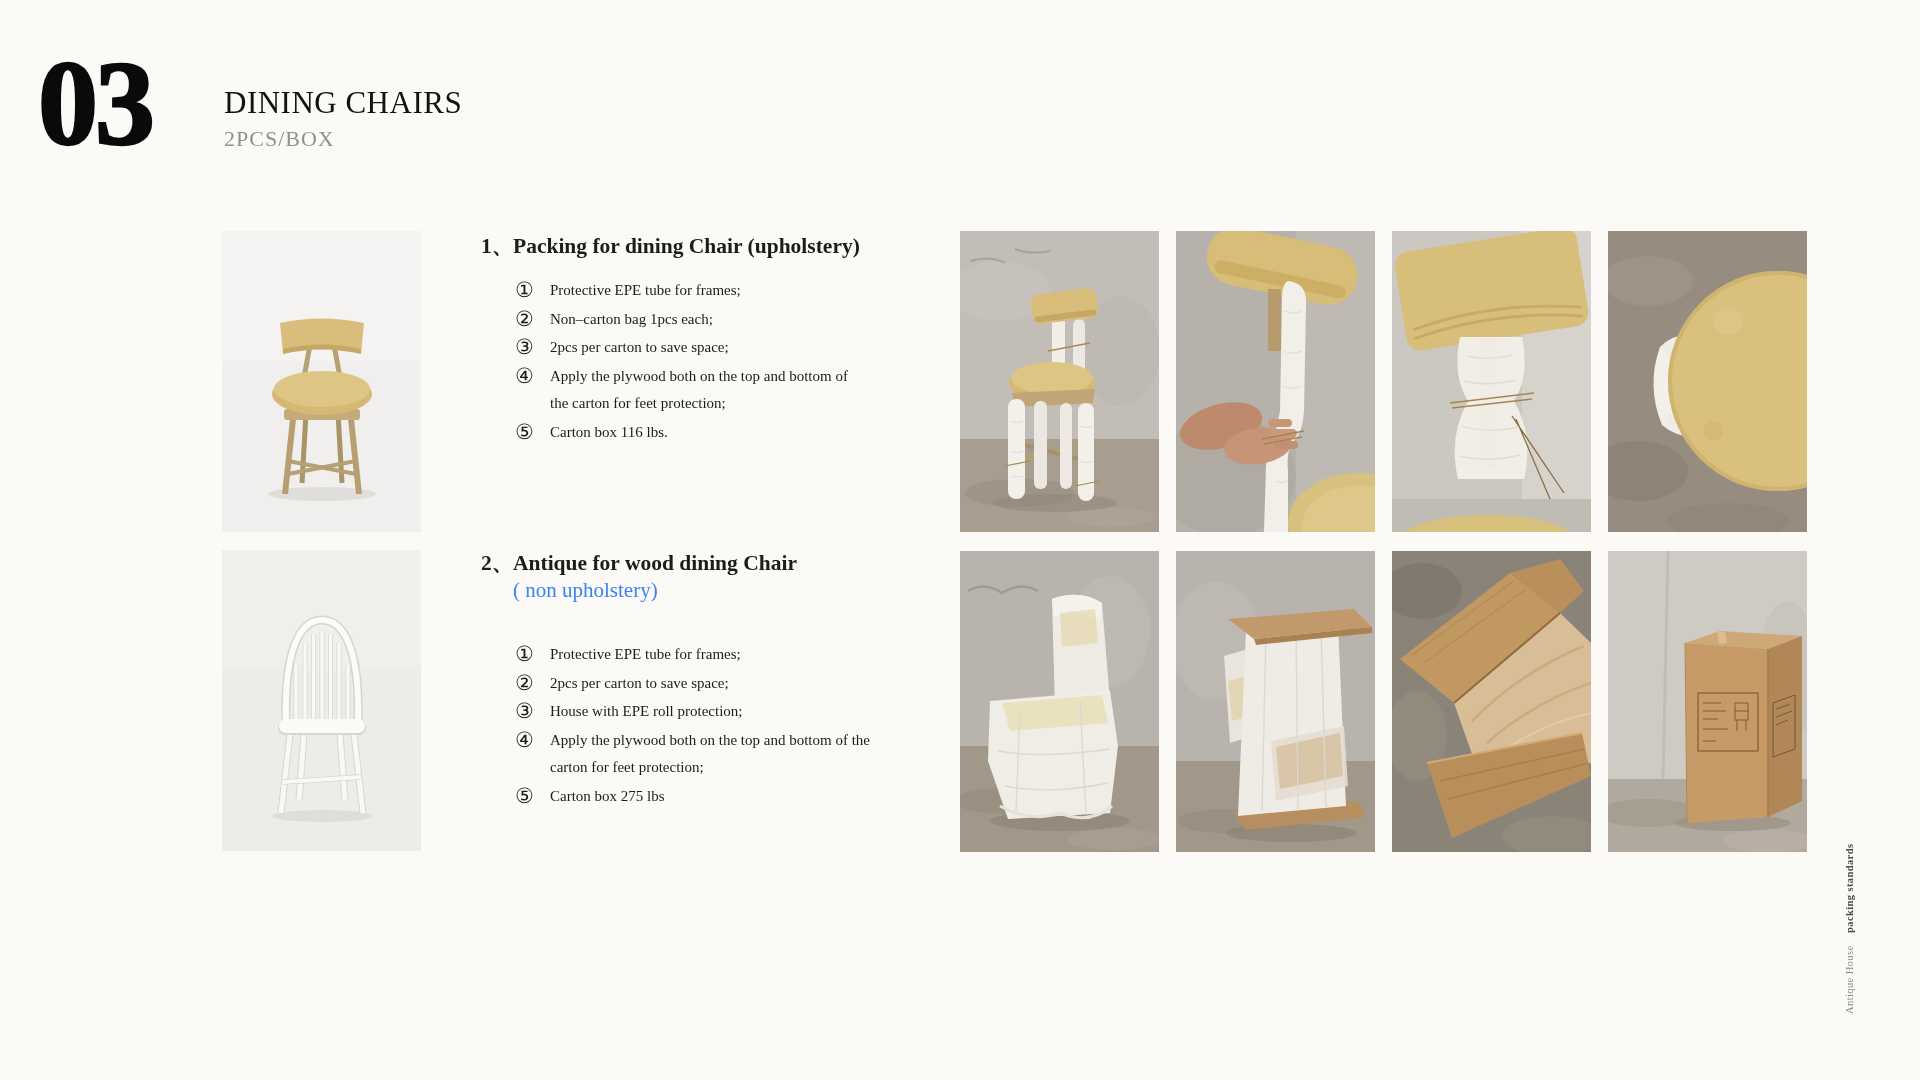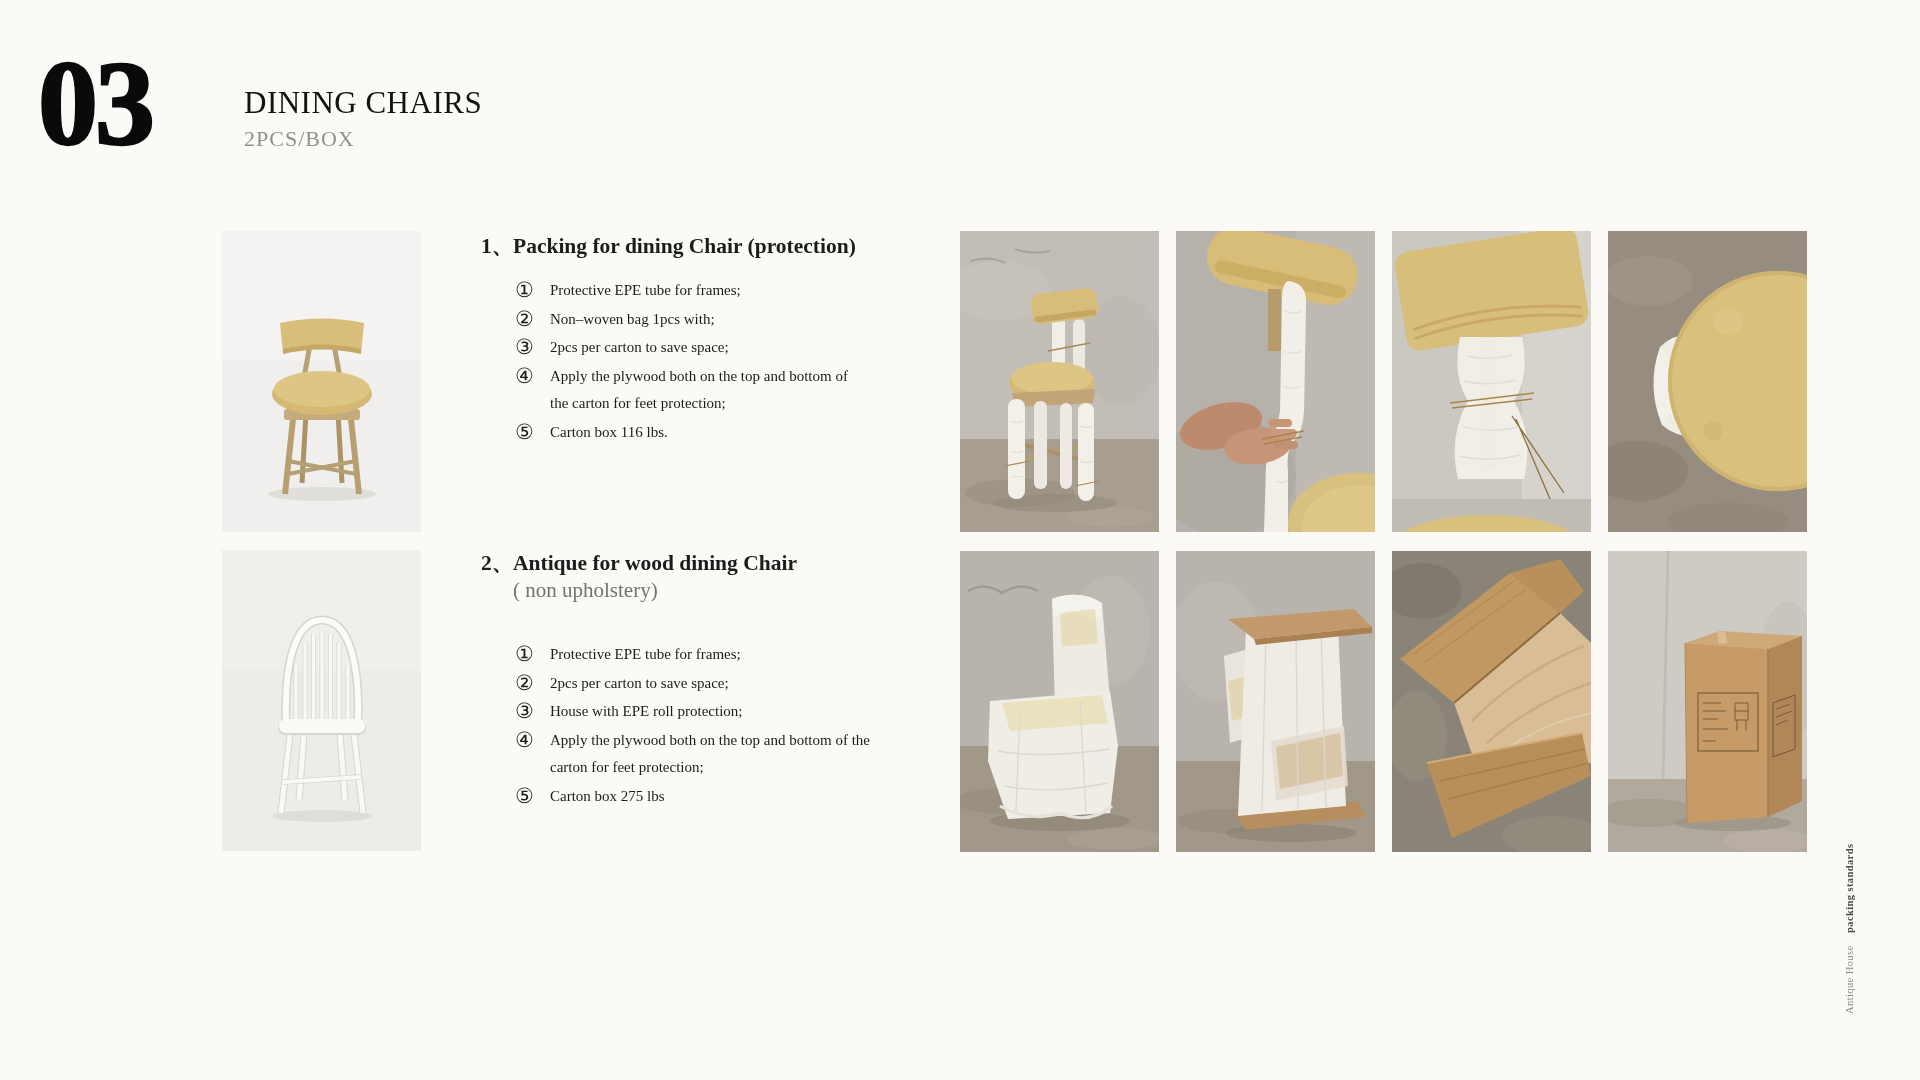--- a/index.html
+++ b/index.html
@@ -1,36 +1,36 @@
 <!DOCTYPE html>
 <html><head>
 <meta charset="utf-8">
 <style>
   html,body{margin:0;padding:0;background:#fbfaf7;}
   #slide{position:relative;width:1920px;height:1080px;background:#fbfaf7;overflow:hidden;
          font-family:Liberation Serif, serif;color:#1c1c1c;}
   
   .num03{position:absolute;left:38px;top:44px;font-size:120px;line-height:1;font-weight:bold;
          letter-spacing:-3px;color:#0a0a0a;-webkit-text-stroke:2.5px #0a0a0a;}
-  .titleblock{position:absolute;left:224px;top:86px;margin-left:20px;}
+  .titleblock{position:absolute;left:224px;top:86px;}
   .title{font-size:31px;letter-spacing:.5px;color:#131313;line-height:34px;}
   .subtitle{font-size:22px;letter-spacing:1px;color:#919191;line-height:33px;margin-top:2px;}
   
   .photo{position:absolute;width:199px;height:301px;overflow:hidden;}
   .photo svg{display:block;width:199px;height:301px;}
   .pgrid{position:absolute;left:960px;top:231px;display:grid;
          grid-template-columns:repeat(4,199px);grid-auto-rows:301px;gap:19px 17px;}
   .pgrid .photo{position:relative;}
   
   .sec{position:absolute;left:481px;width:420px;}
   .sec1{top:232px;}
   .sec2{top:549px;}
   .headrow{font-weight:bold;font-size:21.5px;line-height:28px;display:flex;}
   .headnum{width:32px;flex:0 0 32px;}
-  .subhead{font-size:21px;line-height:27px;margin-left:32px;color:#737373;}
+  .subhead{font-size:21px;line-height:27px;margin-left:32px;color:#3b82f6;}
   .plist{margin-left:34px;display:grid;grid-template-columns:35px 1fr;row-gap:1px;}
   .sec1 .plist{margin-top:17px;}
   .sec2 .plist{margin-top:37px;}
   .bullet{font-size:21px;line-height:27.5px;}
   .step{font-size:15px;line-height:27.5px;}
   .sec1 .step{max-width:300px;}
   .sec2 .step{max-width:326px;}
   
   .vfooter{position:absolute;left:1844px;top:838px;height:176px;
            writing-mode:vertical-rl;transform:rotate(180deg);
@@ -110,27 +110,27 @@
       <path d="M61 232 L139 227" stroke="#d8d5cf" stroke-width="5.5"></path>
       <path d="M61 232 L139 227" stroke="#f8f8f5" stroke-width="4"></path>
       <rect x="56" y="170" width="88" height="15" rx="7" fill="#d8d5cf"></rect>
       <rect x="57" y="169" width="86" height="14" rx="6.5" fill="#fafaf7"></rect>
     </svg>
   </div>
 
   <div class="sec sec1">
     <div class="headrow">
       <span class="headnum">1、</span>
-      <span>Packing for dining Chair (protection)</span>
+      <span>Packing for dining Chair (upholstery)</span>
     </div>
     <div class="plist">
       <span class="bullet">①</span>
       <span class="step">Protective EPE tube for frames;</span>
       <span class="bullet">②</span>
-      <span class="step">Non–woven bag 1pcs with;</span>
+      <span class="step">Non–carton bag 1pcs each;</span>
       <span class="bullet">③</span>
       <span class="step">2pcs per carton to save space;</span>
       <span class="bullet">④</span>
       <span class="step">Apply the plywood both on the top and bottom of the carton for feet protection;</span>
       <span class="bullet">⑤</span>
       <span class="step">Carton box 116 lbs.</span>
     </div>
   </div>
 
   <div class="sec sec2">

